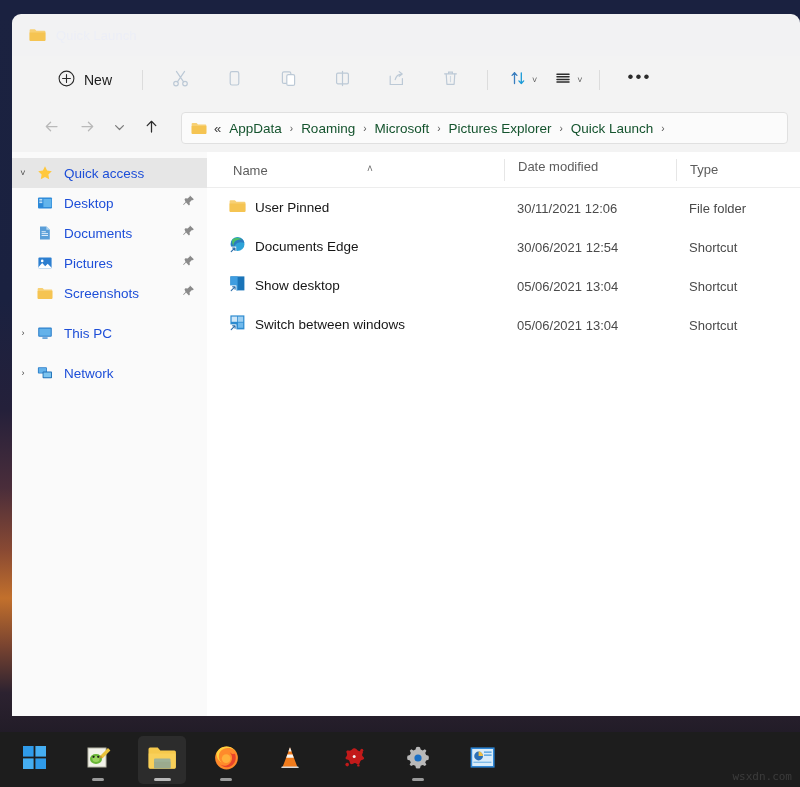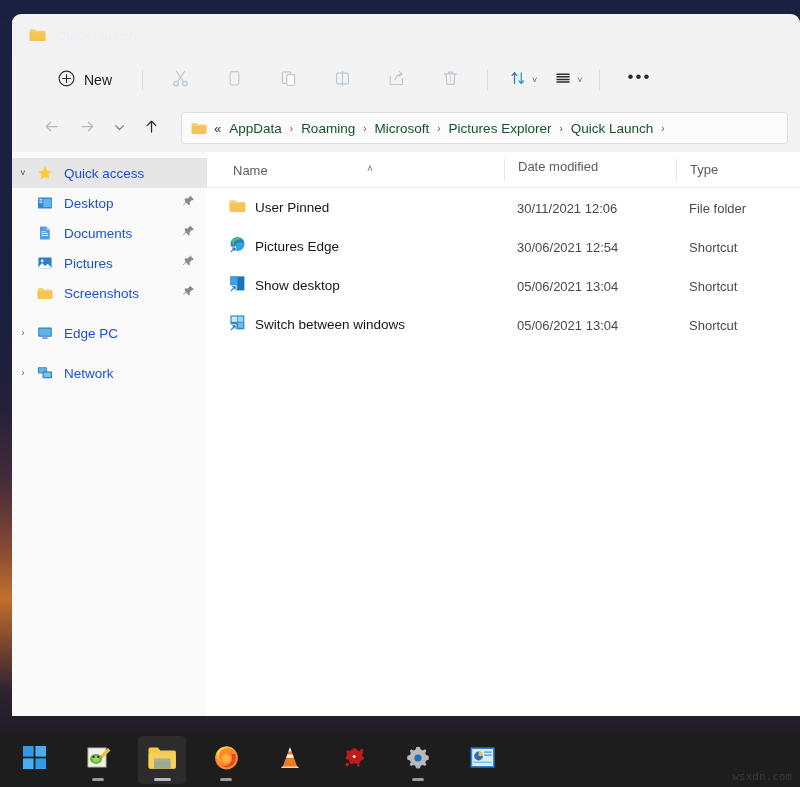--- a/index.html
+++ b/index.html
@@ -495,21 +495,21 @@
 
       <div class="nav-item" style="margin-top:10px">
         <span class="nav-expander">›</span>
         <span class="nav-ico">
           <svg width="16" height="16" viewBox="0 0 16 16">
             <rect x="1.2" y="2.6" width="13.6" height="9.2" rx="1" fill="#2b7fcb"></rect>
             <rect x="2.3" y="3.7" width="11.4" height="7" fill="#64b2ea"></rect>
             <rect x="5.4" y="12.4" width="5.2" height="1.3" fill="#2b7fcb"></rect>
           </svg>
         </span>
-        <span class="nav-label">Edge PC</span>
+        <span class="nav-label">This PC</span>
       </div>
 
       <div class="nav-item" style="margin-top:10px">
         <span class="nav-expander">›</span>
         <span class="nav-ico">
           <svg width="16" height="16" viewBox="0 0 16 16">
             <rect x="0.9" y="2.2" width="9" height="6.4" rx=".8" fill="#2b7fcb"></rect>
             <rect x="1.8" y="3.1" width="7.2" height="4.6" fill="#64b2ea"></rect>
             <rect x="5.6" y="6.6" width="9.4" height="6.6" rx=".8" fill="#1f6fb5"></rect>
             <rect x="6.5" y="7.5" width="7.6" height="4.8" fill="#7cc4f0"></rect>
@@ -556,21 +556,21 @@
         <div class="fr-name">
           <span>
             <svg width="17" height="17" viewBox="0 0 17 17">
               <circle cx="8.5" cy="8" r="7" fill="#2ea3d8"></circle>
               <path d="M2.4 5.6A7 7 0 0 1 15.4 7c-3.4-1.6-7.6-.7-9.5 2.4-.9 1.5-.8 3.6.4 5.1A7 7 0 0 1 2.4 5.6z" fill="#2b7bbf"></path>
               <path d="M3.6 3.3A7 7 0 0 1 13 3.9c-2.8-.9-6 .1-7.6 2.3-1 1.4-1.1 3-.4 4.3-1.9-2-2.4-5-1.4-7.2z" fill="#4bbf6a"></path>
               <rect x="1" y="10.6" width="6.2" height="6.2" fill="#ffffff"></rect>
               <path d="M2.2 15.6l3.6-3.6M3.6 12h2.4v2.4" fill="none" stroke="#2b6ca8" stroke-width="1.1" stroke-linecap="round" stroke-linejoin="round"></path>
             </svg>
           </span>
-          <span class="fr-text">Pictures Edge</span>
+          <span class="fr-text">Documents Edge</span>
         </div>
         <div class="fr-date">
           <span class="fr-meta">30/06/2021 12:54</span>
         </div>
         <div class="fr-type">
           <span class="fr-meta">Shortcut</span>
         </div>
       </div>
 
       <div class="filerow">

